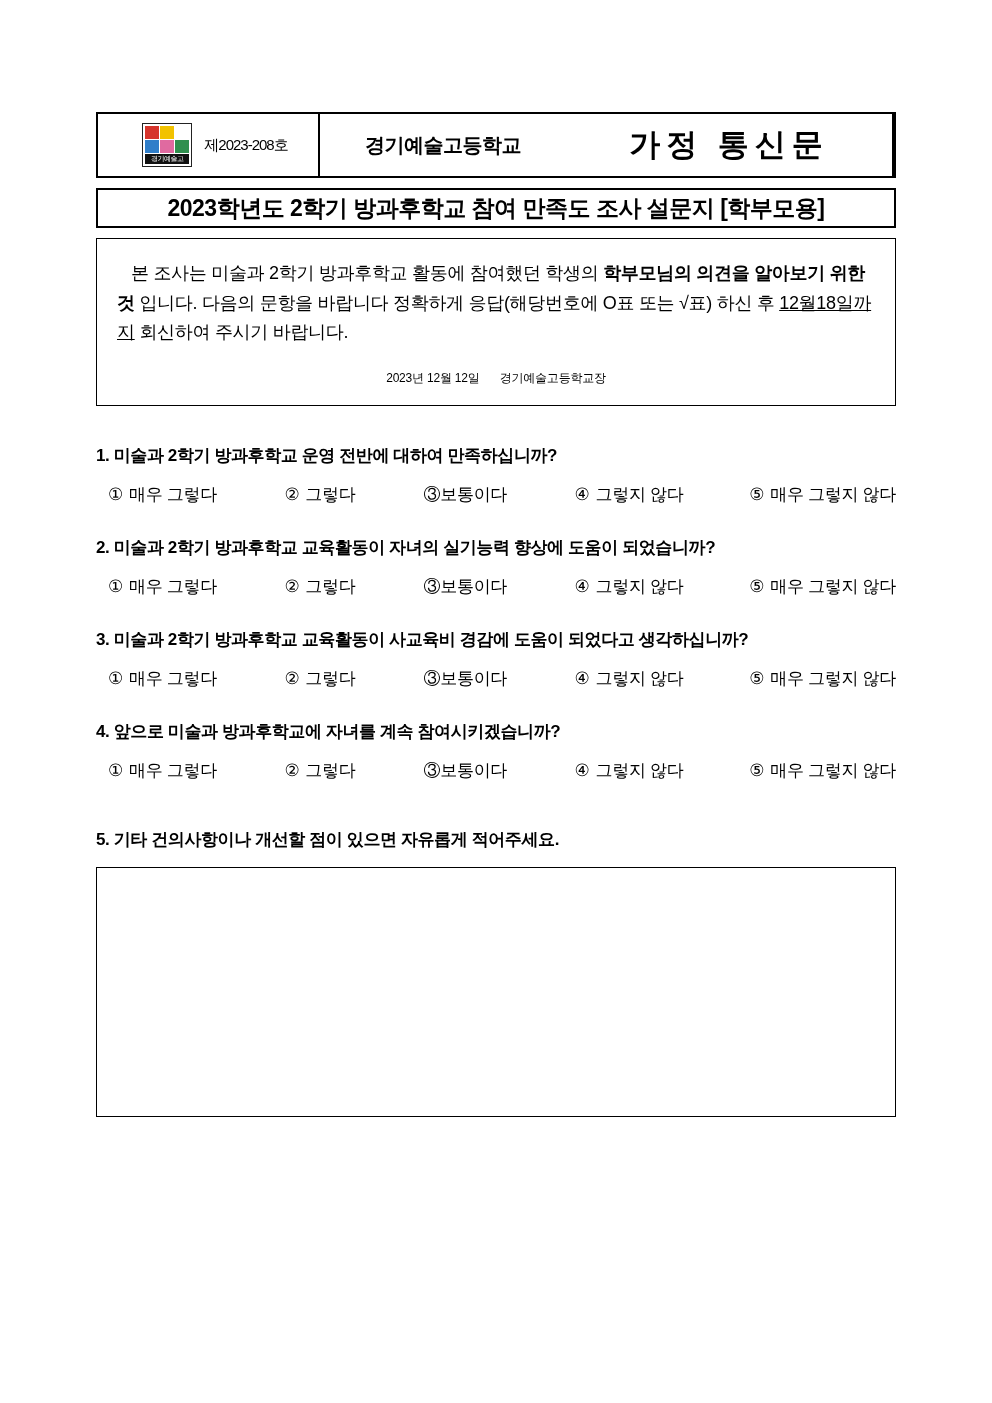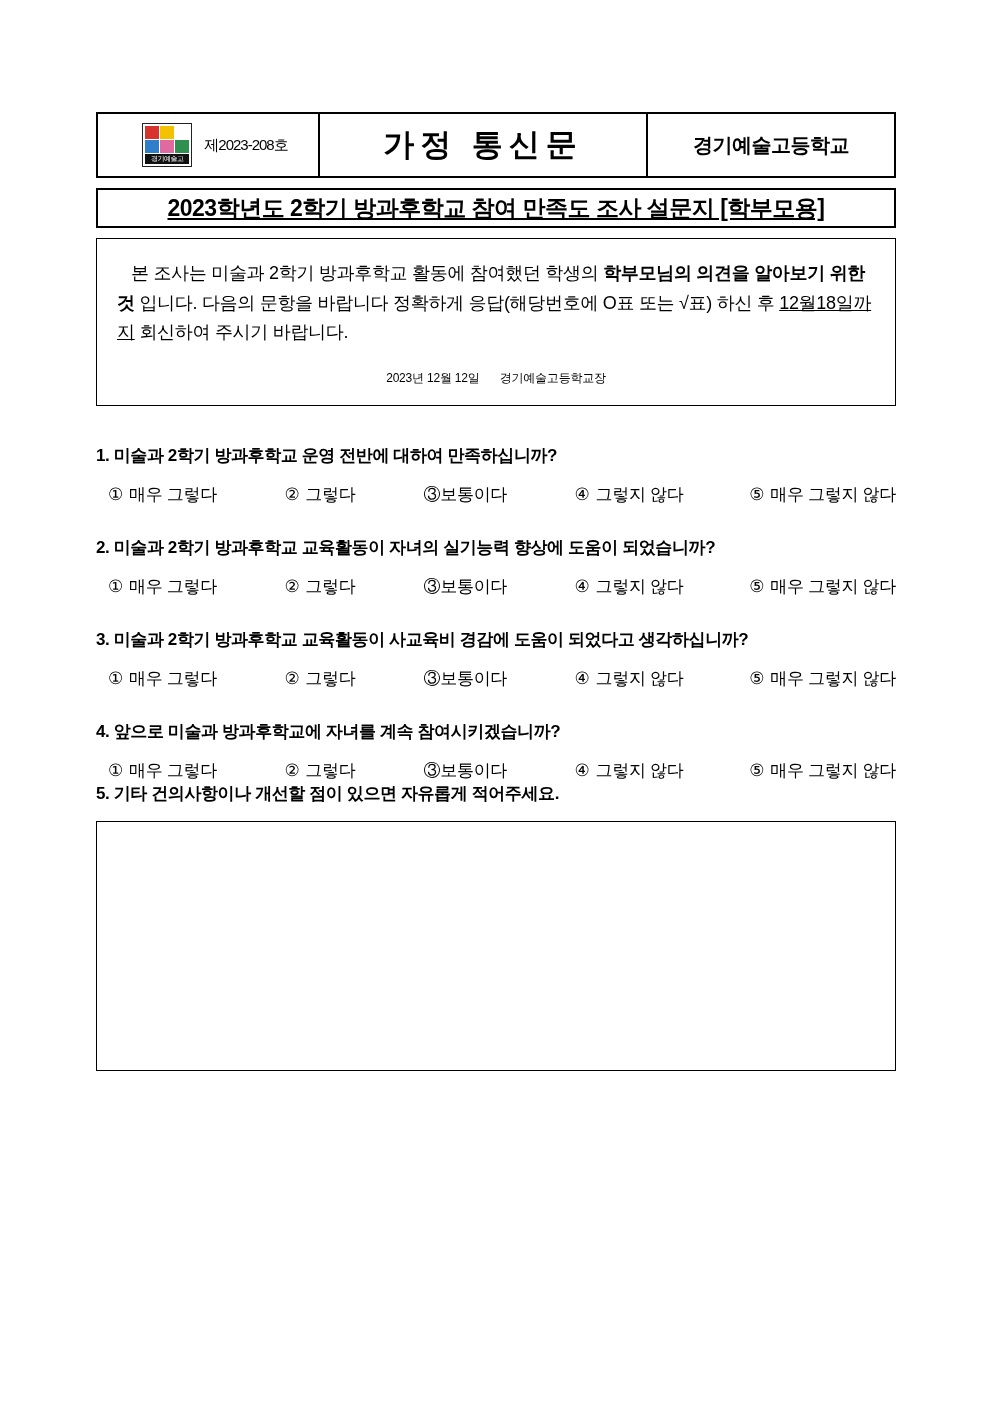--- a/index.html
+++ b/index.html
@@ -102,21 +102,20 @@
     display: flex;
     align-items: center;
     justify-content: center;
     box-sizing: border-box;
   }
   .title-bar-text {
     font-size: 23px;
     font-weight: bold;
     letter-spacing: -0.5px;
     white-space: nowrap;
-    text-decoration: underline;
   }
 
   
   .intro-box {
     margin-top: 10px;
     border: 1px solid #000;
     padding: 20px 20px 16px 20px;
     box-sizing: border-box;
   }
   .intro-p {
@@ -155,21 +154,21 @@
     gap: 28px;
   }
   .opt { display: inline-block; }
   .opt .num { margin-right: 6px; }
   .sp1 { width: 40px; display: inline-block; }
   .sp2 { width: 42px; display: inline-block; }
   .sp3 { width: 40px; display: inline-block; }
   .sp4 { width: 34px; display: inline-block; }
 
   
-  .q5-block { }
+  .q5-block { margin-top: 46px; }
   .answer-box {
     margin-top: 16px;
     border: 1px solid #000;
     height: 250px;
     box-sizing: border-box;
     width: 100%;
     resize: none;
     font-family: "Liberation Sans", sans-serif;
     font-size: 17px;
     padding: 10px;
@@ -197,25 +196,25 @@
           <div style="background:#f2c200"></div>
           <div style="background:#ffffff"></div>
           <div style="background:#2f7ec9"></div>
           <div style="background:#e06aa0"></div>
           <div style="background:#2f8f4e"></div>
         </div>
         <div class="logo-cap">경기예술고</div>
       </div>
       <div class="doc-no">제2023-208호</div>
     </div>
+    <div class="hdr-cell hdr-right">
+      <div class="school-name">경기예술고등학교</div>
+    </div>
     <div class="hdr-cell hdr-mid">
       <div class="doc-title">가정 통신문</div>
-    </div>
-    <div class="hdr-cell hdr-right">
-      <div class="school-name">경기예술고등학교</div>
     </div>
   </div>
 
   <div class="title-bar">
     <div class="title-bar-text">2023학년도 2학기 방과후학교 참여 만족도 조사 설문지 [학부모용]</div>
   </div>
 
   <div class="intro-box">
     <p class="intro-p"><span>본 조사는 미술과 2학기 방과후학교 활동에 참여했던 학생의 </span><b>학부모님의 의견을 알아보기 위한 것</b><span> 입니다.  다음의 문항을 바랍니다 정확하게 응답(해당번호에 O표 또는 √표) 하신 후 </span><span class="u">12월18일까지</span><span> 회신하여 주시기 바랍니다.</span></p>
     <p class="intro-date"><span>2023년 12월 12일</span><span class="gap"></span><span>경기예술고등학교장</span></p>

